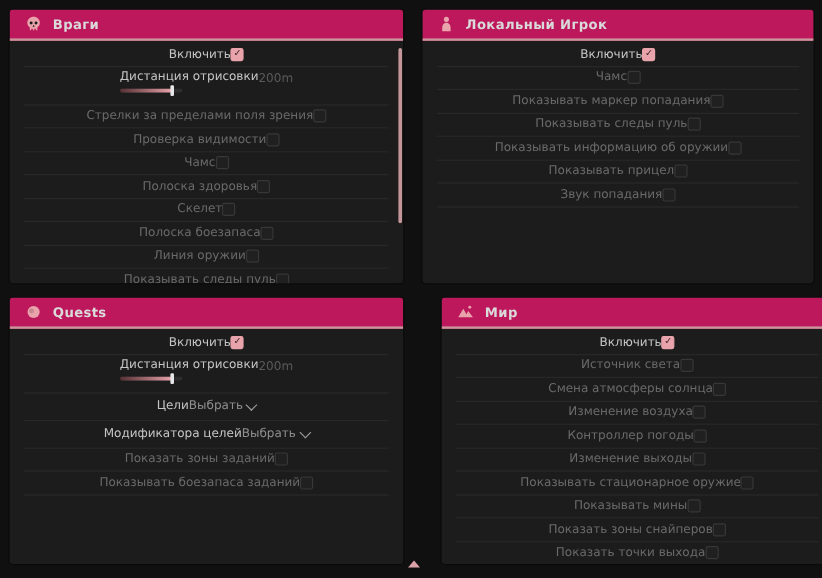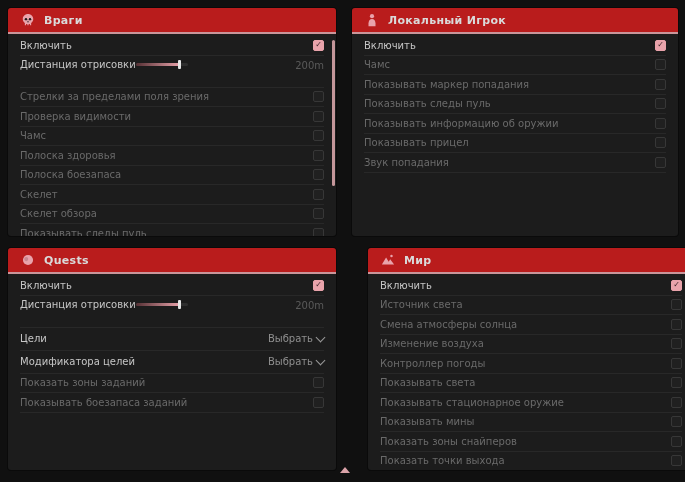--- a/index.html
+++ b/index.html
@@ -8,39 +8,39 @@
     background:#101010;
     font-family:"DejaVu Sans","Liberation Sans",sans-serif;
   }
   .panel{position:absolute;background:#1c1c1c;border-radius:3px;overflow:hidden;box-shadow:0 0 0 1px #0a0a0a}
   #p0{left:8px;top:8px;width:328px;height:228px}
   #p1{left:352px;top:8px;width:326px;height:228px}
   #p2{left:8px;top:248px;width:328px;height:222px}
   #p3{left:368px;top:248px;width:326px;height:222px}
 
   .hdr{height:24px;display:flex;align-items:center;gap:9px;padding:0 13px;
-       background:#b91c1c;border-bottom:2px solid #c9969b}
+       background:#be185d;border-bottom:2px solid #c9969b}
   .hdr .title{font-size:11px;font-weight:bold;color:#dadada;letter-spacing:.3px}
   .icon{width:14px;height:14px;display:flex;align-items:center;justify-content:center}
 
   .body{padding:2px 12px 0}
-  .row{display:flex;align-items:center;justify-content:space-between;
+  .row{display:flex;align-items:center;justify-content:center;
        height:18.5px;border-bottom:1px solid #282828;position:relative}
   .label{font-size:10px;color:#6a6a6a;white-space:nowrap}
   .bright .label{color:#c6c6c6}
   .val{font-size:10px;color:#5a5a5a}
 
   .cb{width:11px;height:11px;border-radius:2px;background:#202020;border:1px solid #373737;
       box-sizing:border-box;display:flex;align-items:center;justify-content:center;
       font-size:8px;line-height:1;color:#3c2528;font-weight:bold;cursor:pointer;flex:none}
   .cb.on{background:#e9a3ab;border-color:#e9a3ab}
 
   .tall{height:28px;align-items:flex-start;padding-top:3px}
   .tall .val{margin-top:1px}
-  .col{display:flex;flex-direction:row}
+  .col{display:flex;flex-direction:column}
   .track{position:relative;width:52px;height:3px;background:#2e2e2e;border-radius:2px;margin-top:4px;cursor:pointer}
   .fill{height:100%;border-radius:2px;background:linear-gradient(90deg,#553034,#e9a3ab)}
   .handle{position:absolute;top:-3px;width:3px;height:9px;background:#e6e6e6;border-radius:1px}
 
   .mid{height:22px}
   .dd{display:flex;align-items:center;gap:4px;cursor:pointer}
   .ddv{font-size:10px;color:#8f8f8f}
   .chev{width:6px;height:6px;border-right:1.5px solid #9a9a9a;border-bottom:1.5px solid #9a9a9a;
         transform:rotate(45deg);margin-top:-3px}
 
@@ -89,29 +89,29 @@
       </div>
       <div class="row">
         <span class="label">Чамс</span>
         <span class="cb"></span>
       </div>
       <div class="row">
         <span class="label">Полоска здоровья</span>
         <span class="cb"></span>
       </div>
       <div class="row">
+        <span class="label">Скелет</span>
+        <span class="cb"></span>
+      </div>
+      <div class="row">
         <span class="label">Полоска боезапаса</span>
         <span class="cb"></span>
       </div>
       <div class="row">
-        <span class="label">Скелет</span>
-        <span class="cb"></span>
-      </div>
-      <div class="row">
-        <span class="label">Скелет обзора</span>
+        <span class="label">Линия оружии</span>
         <span class="cb"></span>
       </div>
       <div class="row">
         <span class="label">Показывать следы пуль</span>
         <span class="cb"></span>
       </div>
     </div>
   <div class="scrollbar" style="top:32px;height:146px"></div>
 </div>
 
@@ -232,21 +232,21 @@
       </div>
       <div class="row">
         <span class="label">Изменение воздуха</span>
         <span class="cb"></span>
       </div>
       <div class="row">
         <span class="label">Контроллер погоды</span>
         <span class="cb"></span>
       </div>
       <div class="row">
-        <span class="label">Показывать света</span>
+        <span class="label">Изменение выходы</span>
         <span class="cb"></span>
       </div>
       <div class="row">
         <span class="label">Показывать стационарное оружие</span>
         <span class="cb"></span>
       </div>
       <div class="row">
         <span class="label">Показывать мины</span>
         <span class="cb"></span>
       </div>

